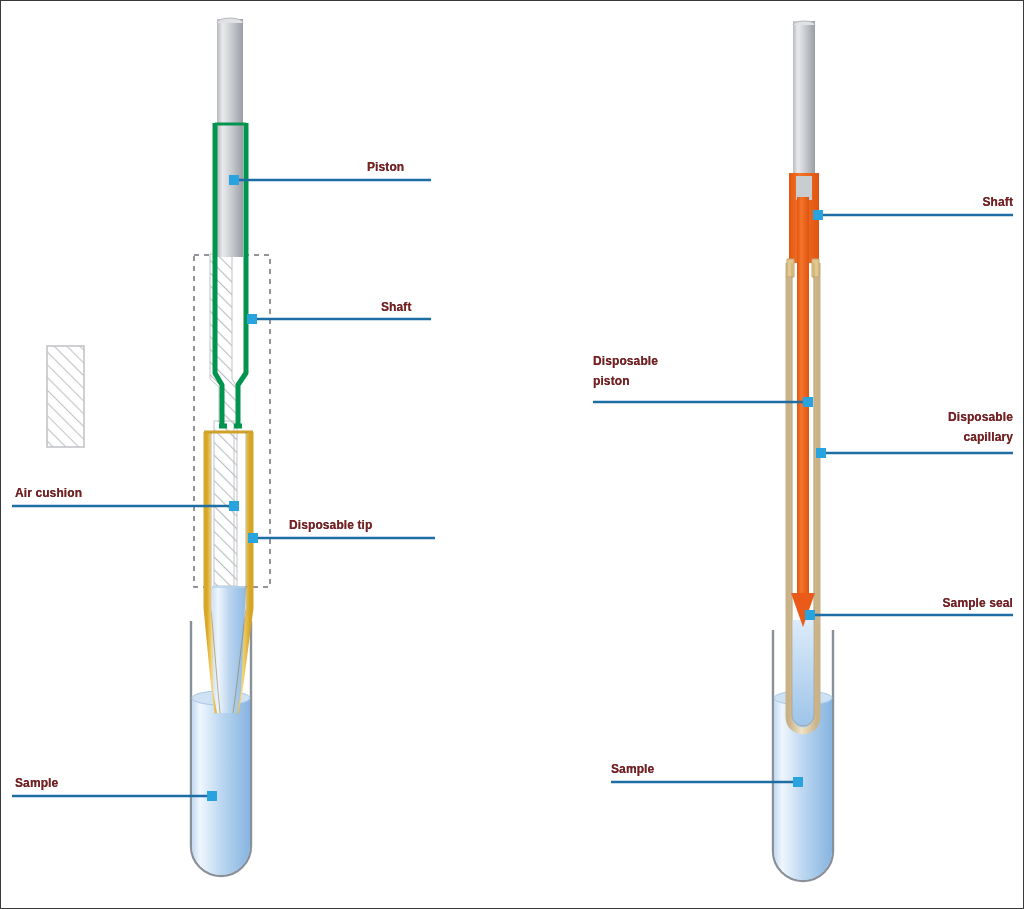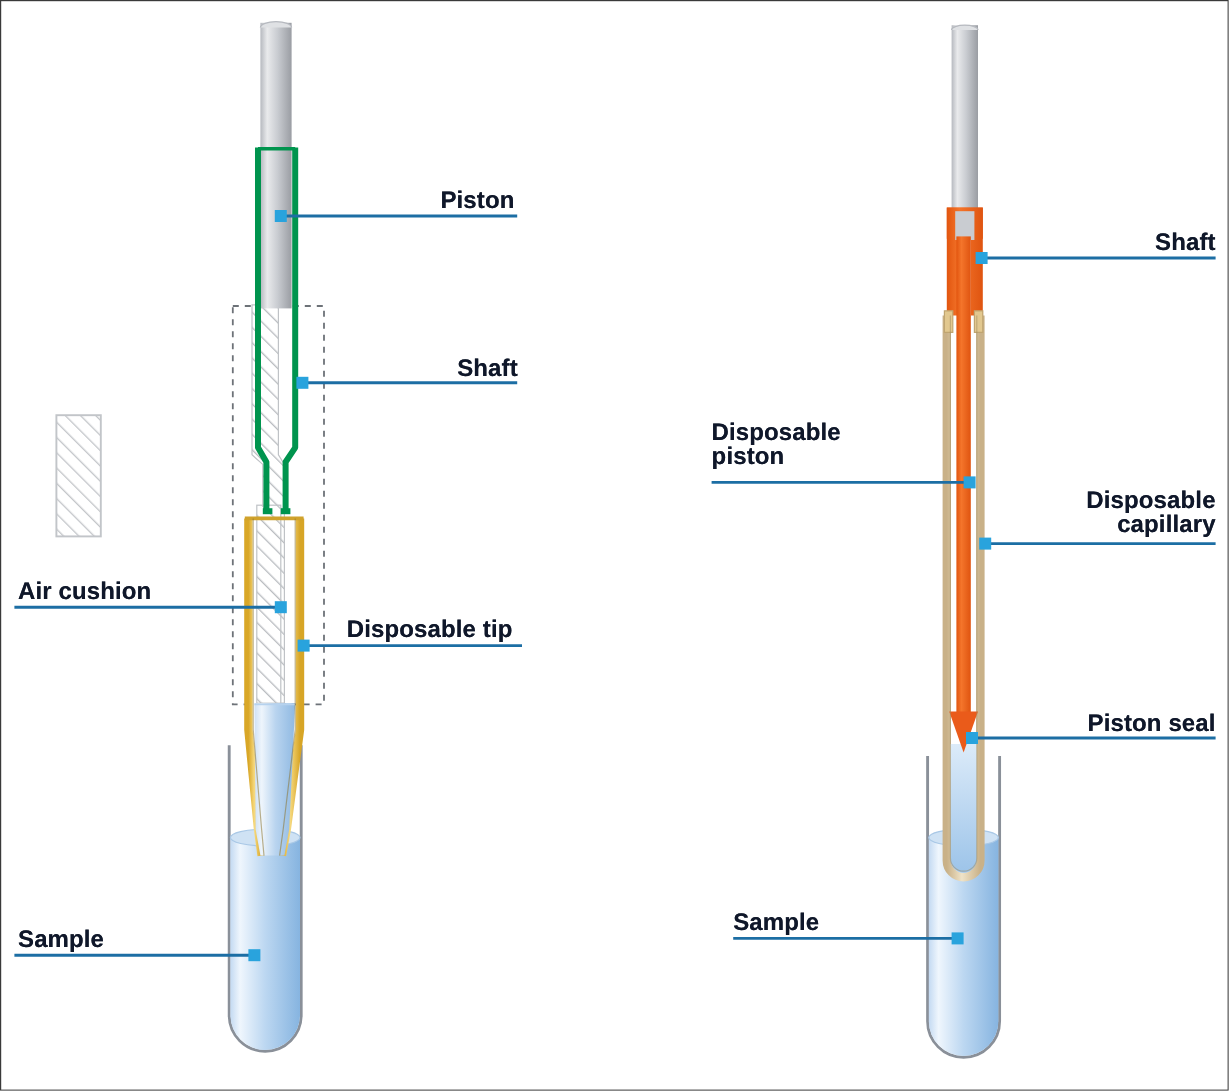--- a/index.html
+++ b/index.html
@@ -13,23 +13,23 @@
     position:relative;
     width:1024px;height:909px;
     background:#ffffff;
     box-sizing:border-box;
     border:1px solid #3a3a3a;
   }
   svg.diagram{position:absolute;left:0;top:0;width:1024px;height:909px;}
   .lbl{
     position:absolute;
     font-weight:bold;
-    font-size:20px;
+    font-size:12px;
     letter-spacing:.1px;
-    color:#0f172a;
+    color:#7f1d1d;
     white-space:pre;
     line-height:20px;
     font-family:"Liberation Sans","DejaVu Sans",sans-serif;
     text-shadow:0 0 .4px #3f4750;
   }
   .lbl.right{text-align:right;}
 </style>
 </head>
 <body>
 
@@ -180,16 +180,16 @@
   <div class="lbl" style="left:14px;top:772px;">Sample</div>
 
   <div class="lbl right" style="left:866px;top:191px;width:146px;">Shaft</div>
 
   <div class="lbl" style="left:592px;top:350px;">Disposable
 piston</div>
 
   <div class="lbl right" style="left:812px;top:406px;width:200px;">Disposable
 capillary</div>
 
-  <div class="lbl right" style="left:832px;top:592px;width:180px;">Piston seal</div>
+  <div class="lbl right" style="left:832px;top:592px;width:180px;">Sample seal</div>
 
   <div class="lbl" style="left:610px;top:758px;">Sample</div>
 </div>
 
 </body></html>

